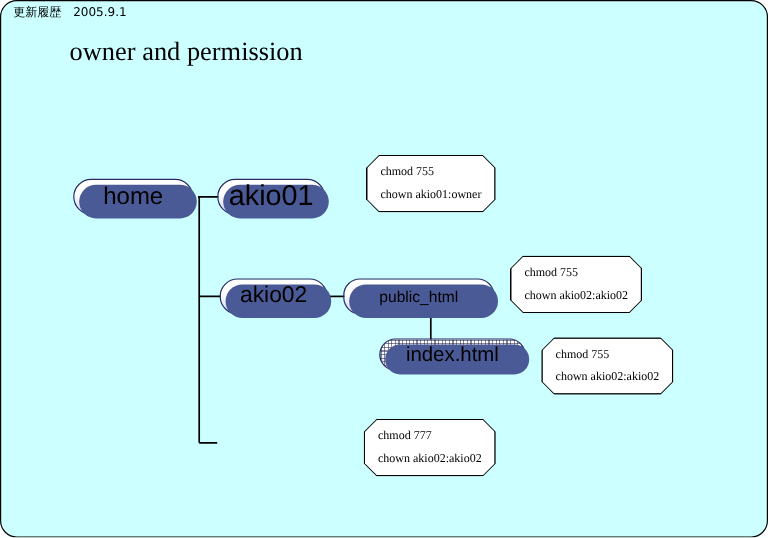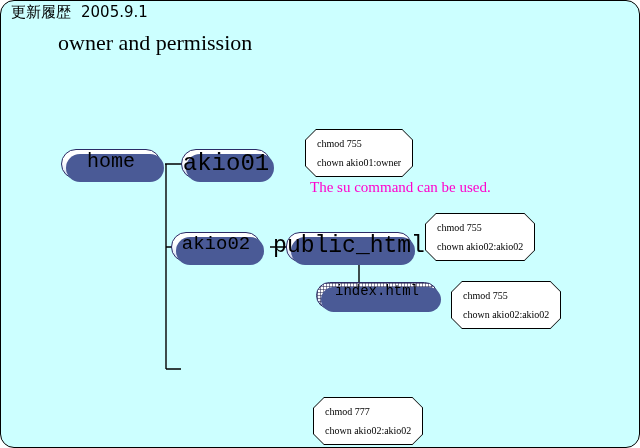--- a/index.html
+++ b/index.html
@@ -18,21 +18,21 @@
     overflow: hidden;
     font-family: "Liberation Serif", "DejaVu Serif", serif;
   }
 
   
   #header {
     position: absolute;
     left: 10px;
     top: 2px;
     font-family: "DejaVu Sans", sans-serif;
-    font-size: 15px;
+    font-size: 10px;
     color: #000000;
     white-space: nowrap;
     letter-spacing: 0px;
   }
   #header .hdr-date { margin-left: 10px; }
 
   
   #page-title {
     position: absolute;
     left: 57px;
@@ -49,25 +49,26 @@
     left: 0; top: 0;
     width: 640px; height: 448px;
     pointer-events: none;
   }
 
   
   .node {
     position: absolute;
     box-sizing: border-box;
     display: flex;
+    align-items: center;
     justify-content: center;
     border: 1px solid #2b2b66;
     background: linear-gradient(to bottom, #ffffff 0%, #ffffff 38%, #eef2fb 62%, #c9d4ec 100%);
     color: #000000;
-    font-family: Liberation Mono, monospace;
+    font-family: Liberation Sans, sans-serif;
     white-space: nowrap;
     z-index: 3;
   }
   .node .node-label { position: relative; z-index: 2; }
   
   .node::after {
     content: "";
     position: absolute;
     left: 4px;
     top: 4px;
@@ -84,23 +85,23 @@
   
   .node.hatched {
     background:
       repeating-linear-gradient(0deg, rgba(40,40,80,.55) 0px, rgba(40,40,80,.55) 1px, rgba(0,0,0,0) 1px, rgba(0,0,0,0) 3px),
       repeating-linear-gradient(90deg, rgba(40,40,80,.55) 0px, rgba(40,40,80,.55) 1px, rgba(0,0,0,0) 1px, rgba(0,0,0,0) 3px),
       linear-gradient(to bottom, #ffffff 0%, #ffffff 38%, #eef2fb 62%, #c9d4ec 100%);
   }
 
   #node-home        { left: 60px;  top: 148px; width: 100px; height: 30px; font-size: 20px; }
   #node-akio01      { left: 180px; top: 148px; width: 90px;  height: 30px; font-size: 24px; }
-  #node-akio02      { left: 170px; top: 231px; width: 90px;  height: 30px; font-size: 19px; }
-  #node-publichtml  { left: 285px; top: 231px; width: 126px; height: 30px; font-size: 23px; }
-  #node-indexhtml   { left: 315px; top: 281px; width: 122px; height: 27px; font-size: 14px; }
+  #node-akio02      { left: 182px; top: 231px; width: 90px;  height: 30px; font-size: 19px; }
+  #node-publichtml  { left: 285px; top: 231px; width: 126px; height: 30px; font-size: 13px; }
+  #node-indexhtml   { left: 315px; top: 281px; width: 122px; height: 27px; font-size: 17px; }
   #node-davuser     { left: 176px; top: 353px; width: 104px; height: 30px; font-size: 19px; }
   
   .callout-wrap { position: absolute; z-index: 4; }
   .callout-wrap .oct-border {
     position: absolute;
     left: 0; top: 0; right: 0; bottom: 0;
     background: #000000;
     clip-path: polygon(
       11px 0%, calc(100% - 11px) 0%,
       100% 11px, 100% calc(100% - 11px),
@@ -124,21 +125,21 @@
     line-height: 19px;
     color: #000000;
     padding: 5px 12px;
     white-space: nowrap;
   }
   .oct-line { display: block; }
 
   #callout-akio01     { left: 304px; top: 128px; }
   #callout-publichtml { left: 424px; top: 212px; }
   #callout-indexhtml  { left: 450px; top: 280px; }
-  #callout-davuser    { left: 312px; top: 348px; margin-top: 48px; }
+  #callout-davuser    { left: 302px; top: 348px; }
 
   
   #note-su {
     position: absolute;
     left: 309px;
     top: 178px;
     font-family: "Liberation Serif", "DejaVu Serif", serif;
     font-size: 15px;
     color: #ff00cc;
     white-space: nowrap;
@@ -221,15 +222,14 @@
 
   <div class="callout-wrap" id="callout-davuser">
     <div class="oct-border"></div>
     <div class="oct-fill"></div>
     <div class="oct-text">
       <span class="oct-line">chmod 777</span>
       <span class="oct-line">chown akio02:akio02</span>
     </div>
   </div>
 
-  <div id="note-su">The su command can be used.</div>
 
 </div>
 
 </body></html>

